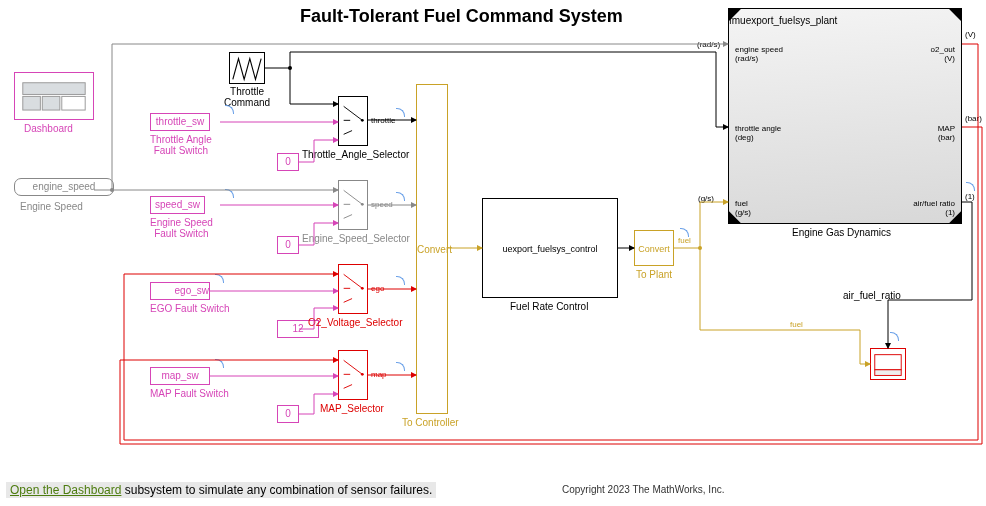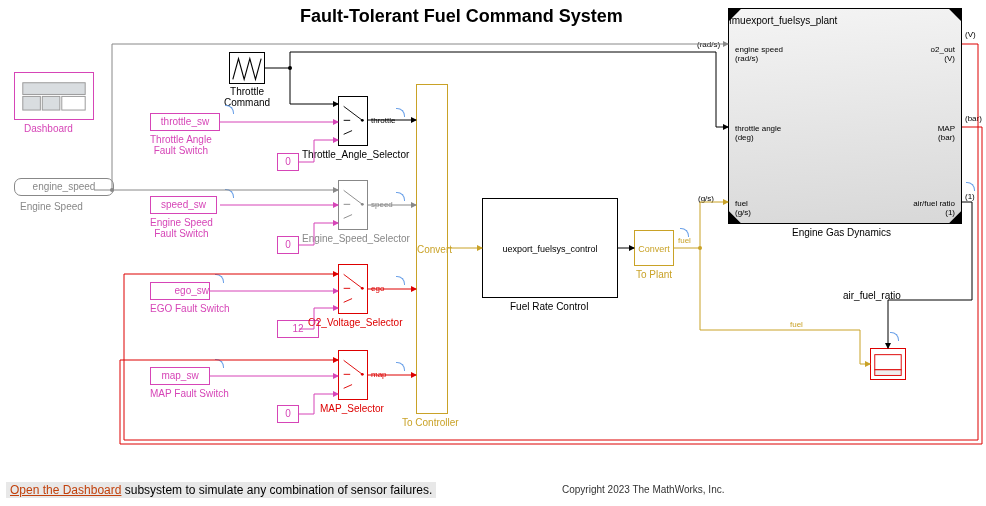--- a/index.html
+++ b/index.html
@@ -27,21 +27,21 @@
   .magenta { color: #d645b7; border-color: #d645b7; }
   .gray { color: #888; border-color: #888; }
   .red { color: #d00; border-color: #d00; }
   .yellow { color: #c9a227; border-color: #c9a227; }
   svg { position: absolute; top: 0; left: 0; pointer-events: none; }
   .title {
     font-size: 18px;
     font-weight: bold;
     color: #000;
   }
-  .footer-link { color: #c2410c; text-decoration: underline; }
+  .footer-link { color: #4d7c0f; text-decoration: underline; }
   .tiny { font-size: 8px; }
   .wifi {
     position: absolute;
     width: 9px; height: 9px;
     border: none;
   }
   .wifi::before {
     content: "";
     position: absolute;
     top: 0; left: 0;
@@ -64,27 +64,27 @@
     <rect x="48" y="24" width="24" height="14" fill="#fff" stroke="#999"></rect>
   </svg>
 </div>
 <div class="lbl magenta" style="left:24px;top:123px">Dashboard</div>
 
 <div class="block gray" style="left:14px;top:178px;width:100px;height:18px;line-height:16px;border-radius:7px;">
   <span>engine_speed</span>
 </div>
 <div class="lbl gray" style="left:20px;top:201px">Engine Speed</div>
 
-<div class="block magenta" style="left:150px;top:113px;width:70px;height:18px;line-height:16px;">
+<div class="block magenta" style="left:150px;top:113px;width:60px;height:18px;line-height:16px;">
   <span>throttle_sw</span>
 </div>
 <div class="lbl magenta" style="left:150px;top:134px;white-space:pre-line;line-height:11px;">Throttle Angle
 Fault Switch</div>
 
-<div class="block magenta" style="left:150px;top:196px;width:67px;height:18px;line-height:16px;">
+<div class="block magenta" style="left:150px;top:196px;width:55px;height:18px;line-height:16px;">
   <span>speed_sw</span>
 </div>
 <div class="lbl magenta" style="left:150px;top:217px;white-space:pre-line;line-height:11px;">Engine Speed
 Fault Switch</div>
 
 <div class="block magenta" style="left:150px;top:282px;width:60px;height:18px;line-height:16px;text-align:right;">
   <span>ego_sw</span>
 </div>
 <div class="lbl magenta" style="left:150px;top:303px">EGO Fault Switch</div>
 

